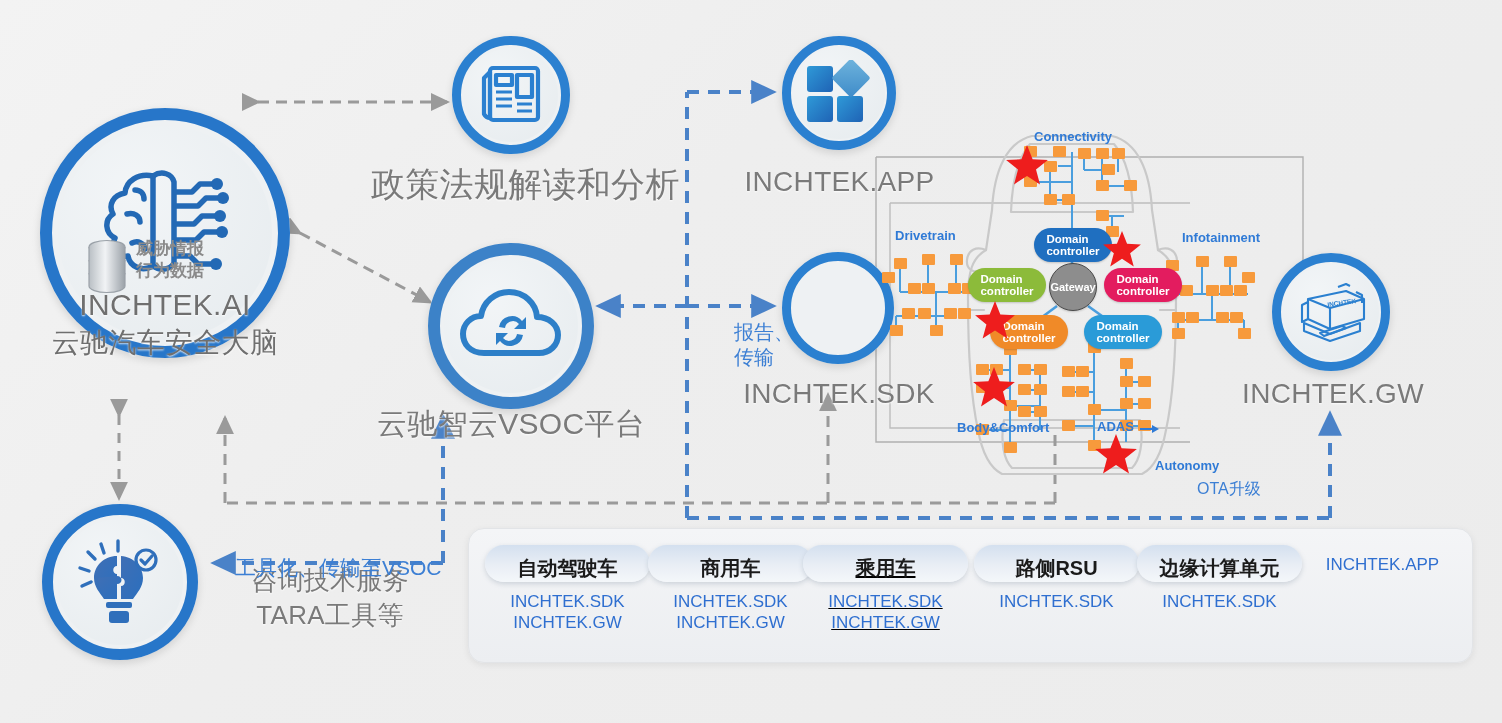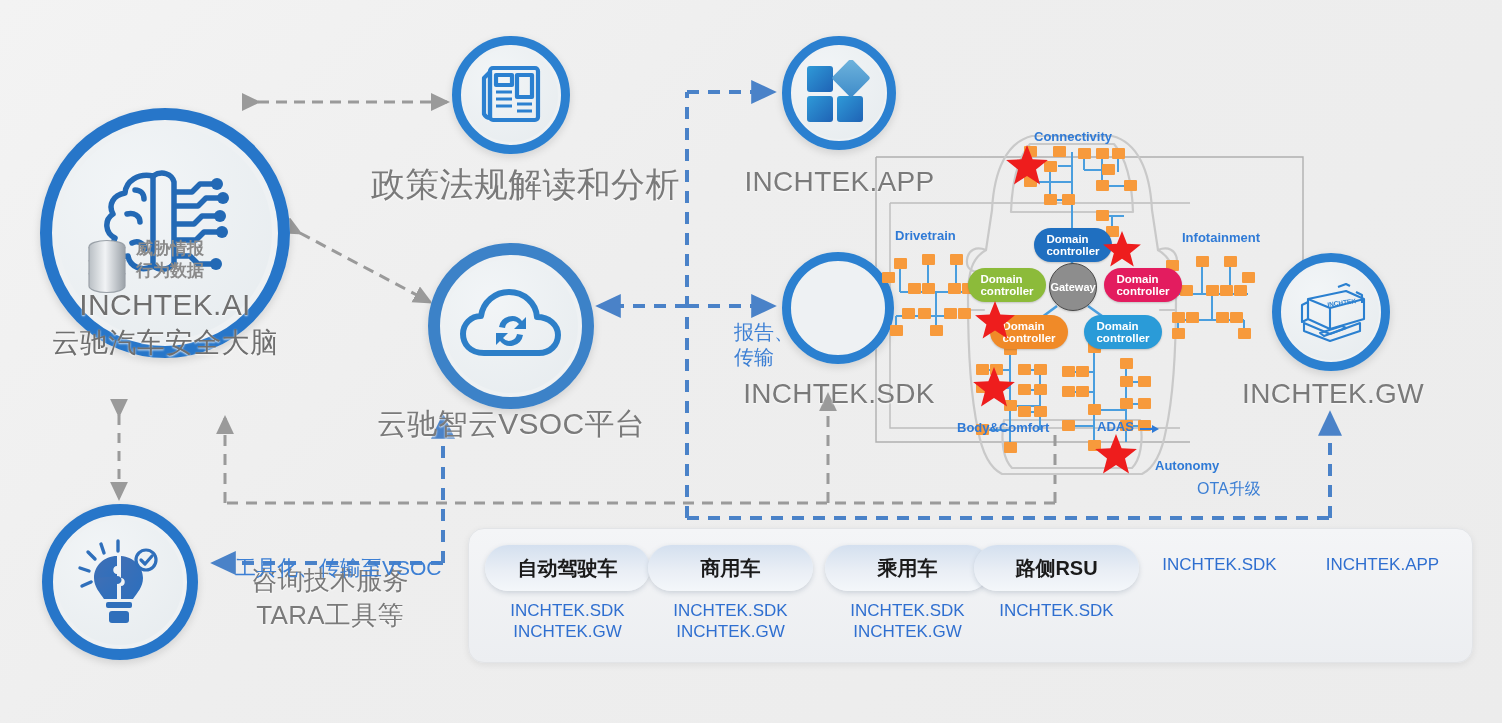--- a/index.html
+++ b/index.html
@@ -33,21 +33,21 @@
   svg.overlay{position:absolute;left:0;top:0;width:1502px;height:723px;
               pointer-events:none;}
 
   
   #bottombar{position:absolute;left:468px;top:528px;width:1003px;height:133px;
     border-radius:16px;
     background:linear-gradient(180deg,#f4f5f7 0%,#eceef1 100%);
     border:1px solid #e2e4e7;
     box-shadow:0 2px 7px rgba(0,0,0,.07);}
   .chipcol{position:absolute;top:16px;text-align:center;}
-  .chip{height:46px;line-height:46px;border-radius:23px;
+  .chip{height:37px;line-height:46px;border-radius:23px;
         background:linear-gradient(180deg,#d4e0ef 0%,#e9eef5 55%,#f4f7fa 100%);
         color:#1a1a1a;font-weight:bold;font-size:20px;
         box-shadow:0 2px 5px rgba(120,135,155,.30);
         white-space:nowrap;padding:0 18px;}
   .chipsub{margin-top:9px;color:#2f6fd0;font-size:17px;line-height:21px;white-space:nowrap;}
 
   
   #carwrap{position:absolute;left:872px;top:120px;width:400px;height:370px;}
   .dcbtn{position:absolute;border-radius:20px;color:#fff;font-weight:bold;
          font-size:11.5px;line-height:12.5px;
@@ -527,34 +527,35 @@
         <div>INCHTEK.GW</div>
       </div>
     </div>
     <div class="chipcol" style="left:179px;width:165px;">
       <div class="chip">商用车</div>
       <div class="chipsub">
         <div>INCHTEK.SDK</div>
         <div>INCHTEK.GW</div>
       </div>
     </div>
-    <div class="chipcol" style="left:356px;width:165px;">
+    <div class="chipcol" style="left:334px;width:165px;text-decoration:underline;">
       <div class="chip">乘用车</div>
       <div class="chipsub">
         <div>INCHTEK.SDK</div>
         <div>INCHTEK.GW</div>
       </div>
     </div>
     <div class="chipcol" style="left:505px;width:165px;">
       <div class="chip">路侧RSU</div>
       <div class="chipsub">
         <div>INCHTEK.SDK</div>
       </div>
     </div>
     <div class="chipcol" style="left:668px;width:165px;">
+      <div class="chip">边缘计算单元</div>
       <div class="chipsub">
         <div>INCHTEK.SDK</div>
       </div>
     </div>
     <div class="chipcol" style="left:831px;width:165px;">
       <div class="chipsub">
         <div>INCHTEK.APP</div>
       </div>
     </div>
   </div>

